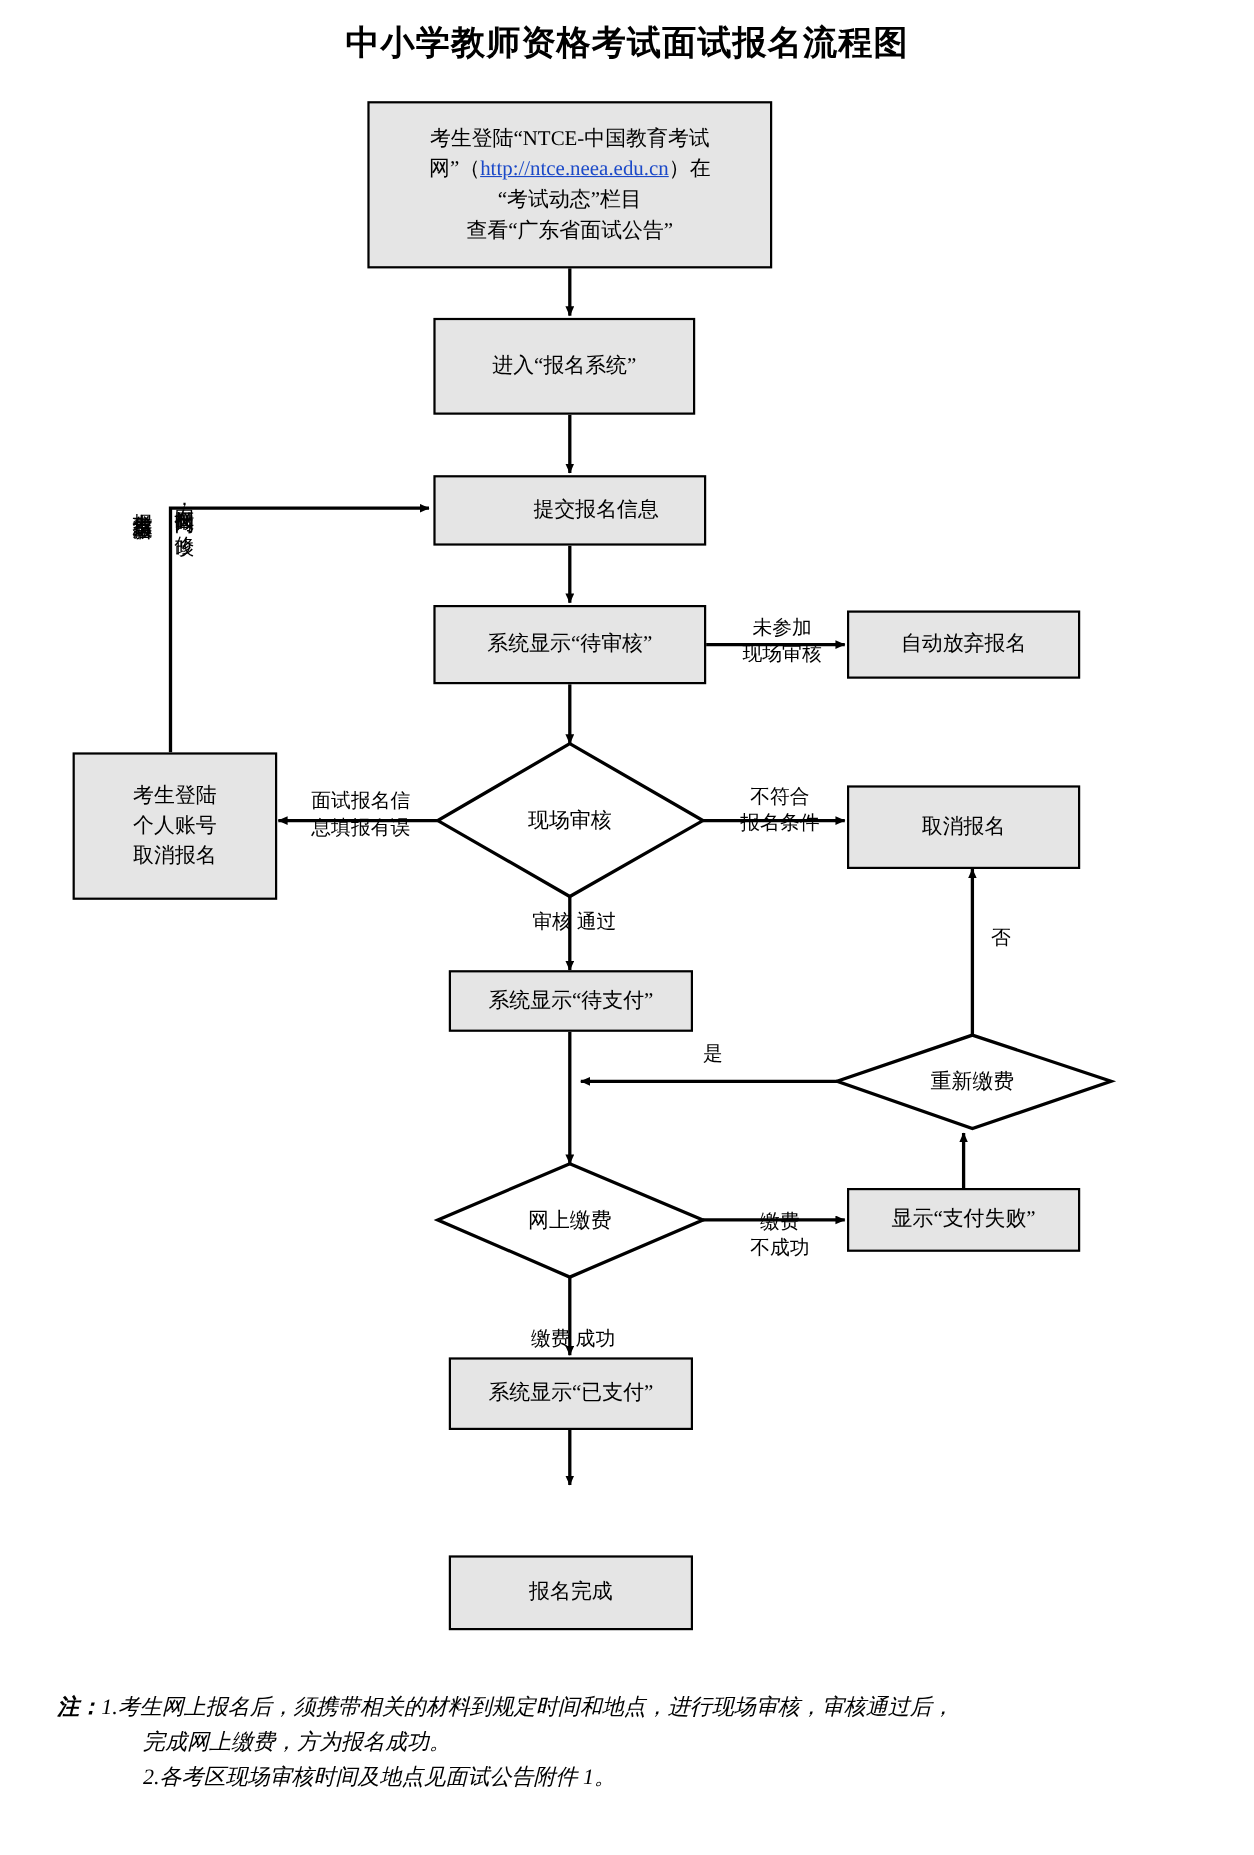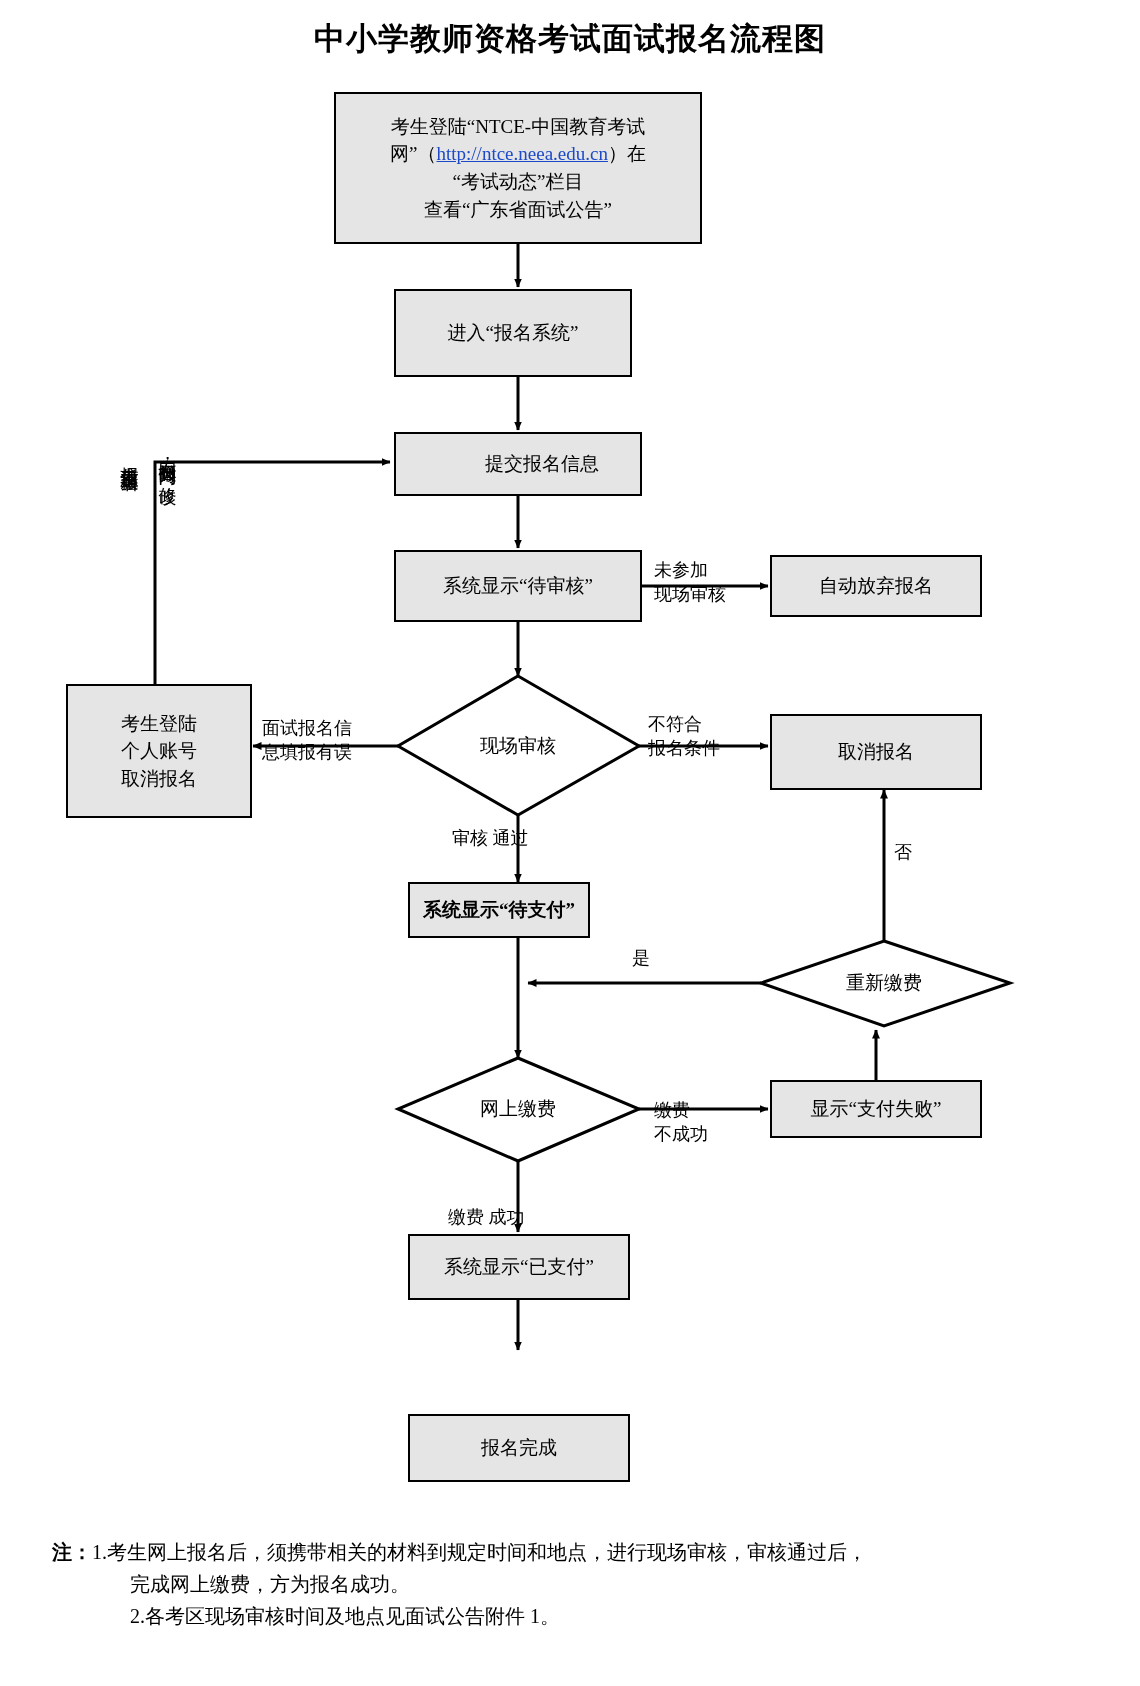--- a/index.html
+++ b/index.html
@@ -57,20 +57,21 @@
     justify-content: center;
     text-align: center;
     font-size: 19px;
     font-family: "Liberation Serif", "DejaVu Serif", serif;
     pointer-events: none;
   }
   .edge-label {
     position: absolute;
     font-size: 18px;
     line-height: 1.35;
+    text-align: center;
     font-family: "Liberation Serif", "DejaVu Serif", serif;
     white-space: pre-line;
   }
   .vlabel {
     position: absolute;
     font-size: 18px;
     line-height: 1.2;
     font-family: "Liberation Serif", "DejaVu Serif", serif;
     writing-mode: vertical-rl;
     text-orientation: upright;
@@ -84,20 +85,21 @@
     position: absolute;
     left: 52px;
     top: 1536px;
     width: 1040px;
     font-size: 20px;
     line-height: 1.6;
     font-family: "Liberation Serif", "DejaVu Serif", serif;
   }
   #notes .nline {
     display: block;
+    font-style: italic;
   }
   #notes .indent {
     padding-left: 78px;
   }
   #notes .lead {
     font-weight: bold;
   }
 </style>
 </head>
 <body>
@@ -170,21 +172,21 @@
   <div class="node" style="left:770px; top:555px; width:212px; height:62px;">自动放弃报名</div>
 
   <div class="dia-label" style="left:438px; top:726px; width:160px; height:40px;">现场审核</div>
 
   <div class="node" style="left:66px; top:684px; width:186px; height:134px; white-space:pre-line;">考生登陆
 个人账号
 取消报名</div>
 
   <div class="node" style="left:770px; top:714px; width:212px; height:76px;">取消报名</div>
 
-  <div class="node" style="left:408px; top:882px; width:182px; height:56px;font-weight:bold;">系统显示“待支付”</div>
+  <div class="node" style="left:408px; top:882px; width:222px; height:56px;">系统显示“待支付”</div>
 
   <div class="dia-label" style="left:804px; top:964px; width:160px; height:38px;">重新缴费</div>
 
   <div class="dia-label" style="left:438px; top:1090px; width:160px; height:38px;">网上缴费</div>
 
   <div class="node" style="left:408px; top:1234px; width:222px; height:66px;">系统显示“已支付”</div>
 
   <div class="node" style="left:770px; top:1080px; width:212px; height:58px;">显示“支付失败”</div>
 
   <div class="node" style="left:408px; top:1414px; width:222px; height:68px;">报名完成</div>

